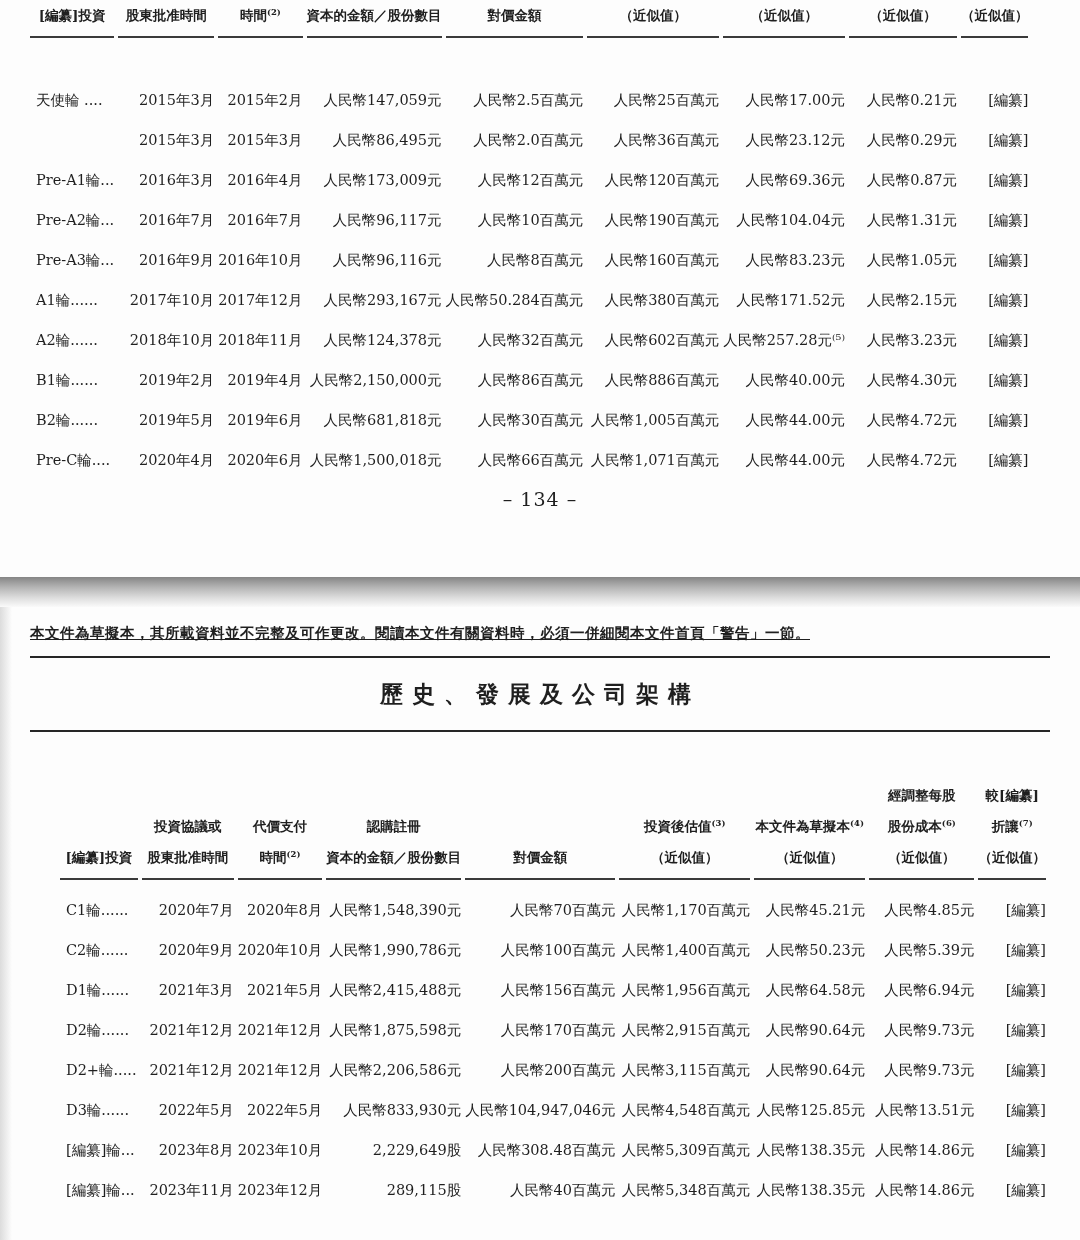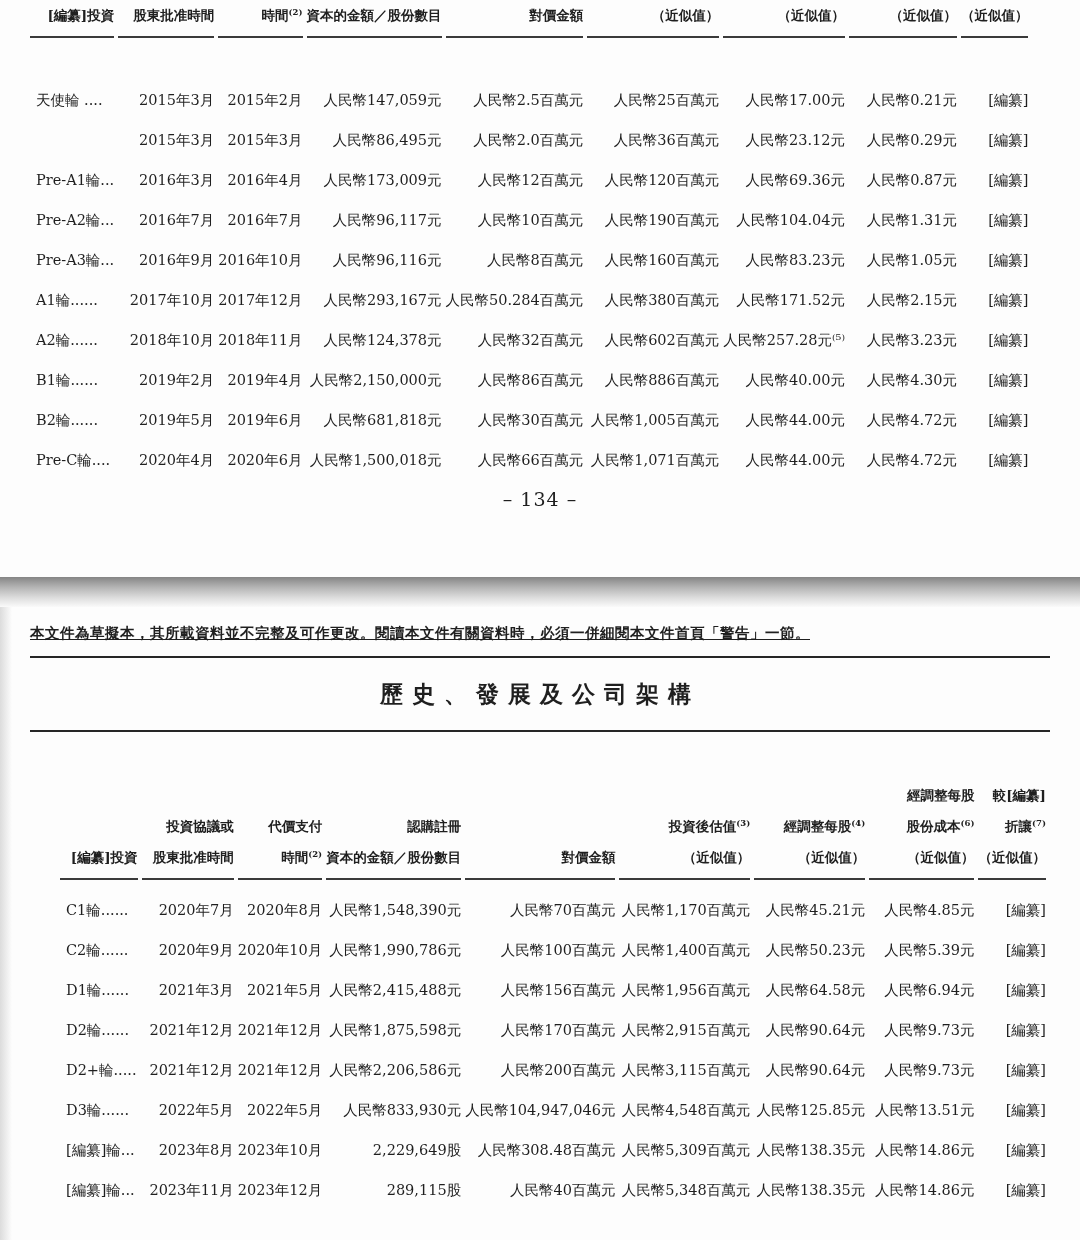--- a/index.html
+++ b/index.html
@@ -15,21 +15,21 @@
     background:linear-gradient(to right,#dcdcdc,rgba(255,255,255,0));}
 
   table.invest{border-collapse:separate;border-spacing:4px 0;margin-left:26px;table-layout:fixed;}
   table.invest col.c1{width:78px;} table.invest col.c2{width:96px;}
   table.invest col.c3{width:84px;} table.invest col.c4{width:132px;}
   table.invest col.c5{width:132px;} table.invest col.c6{width:132px;}
   table.invest col.c7{width:112px;} table.invest col.c8{width:108px;}
   table.invest col.c9{width:66px;}
 
   table.invest th{
-    vertical-align:bottom;text-align:right;font-weight:bold;
+    vertical-align:bottom;text-align:center;font-weight:bold;
     font-size:13.5px;padding:0 0 5px 0;border-bottom:2px solid #3a3a3a;
     white-space:nowrap;overflow:visible;
   }
   table.invest th .hl{line-height:31px;}
   table.invest td{
     font-size:14.5px;white-space:nowrap;text-align:right;
     height:40px;vertical-align:middle;padding:0;
   }
   table.invest td:first-child{text-align:left;padding-left:6px;}
   .tbl1 tbody tr:first-child td{padding-top:42px;}
@@ -249,21 +249,21 @@
             <div class="hl">資本的金額／股份數目</div>
           </th>
           <th>
             <div class="hl">對價金額</div>
           </th>
           <th>
             <div class="hl">投資後估值⁽³⁾</div>
             <div class="hl">（近似值）</div>
           </th>
           <th>
-            <div class="hl">經調整每股⁽⁴⁾</div>
+            <div class="hl">本文件為草擬本⁽⁴⁾</div>
             <div class="hl">（近似值）</div>
           </th>
           <th>
             <div class="hl">經調整每股</div>
             <div class="hl">股份成本⁽⁶⁾</div>
             <div class="hl">（近似值）</div>
           </th>
           <th>
             <div class="hl">較[編纂]</div>
             <div class="hl">折讓⁽⁷⁾</div>

